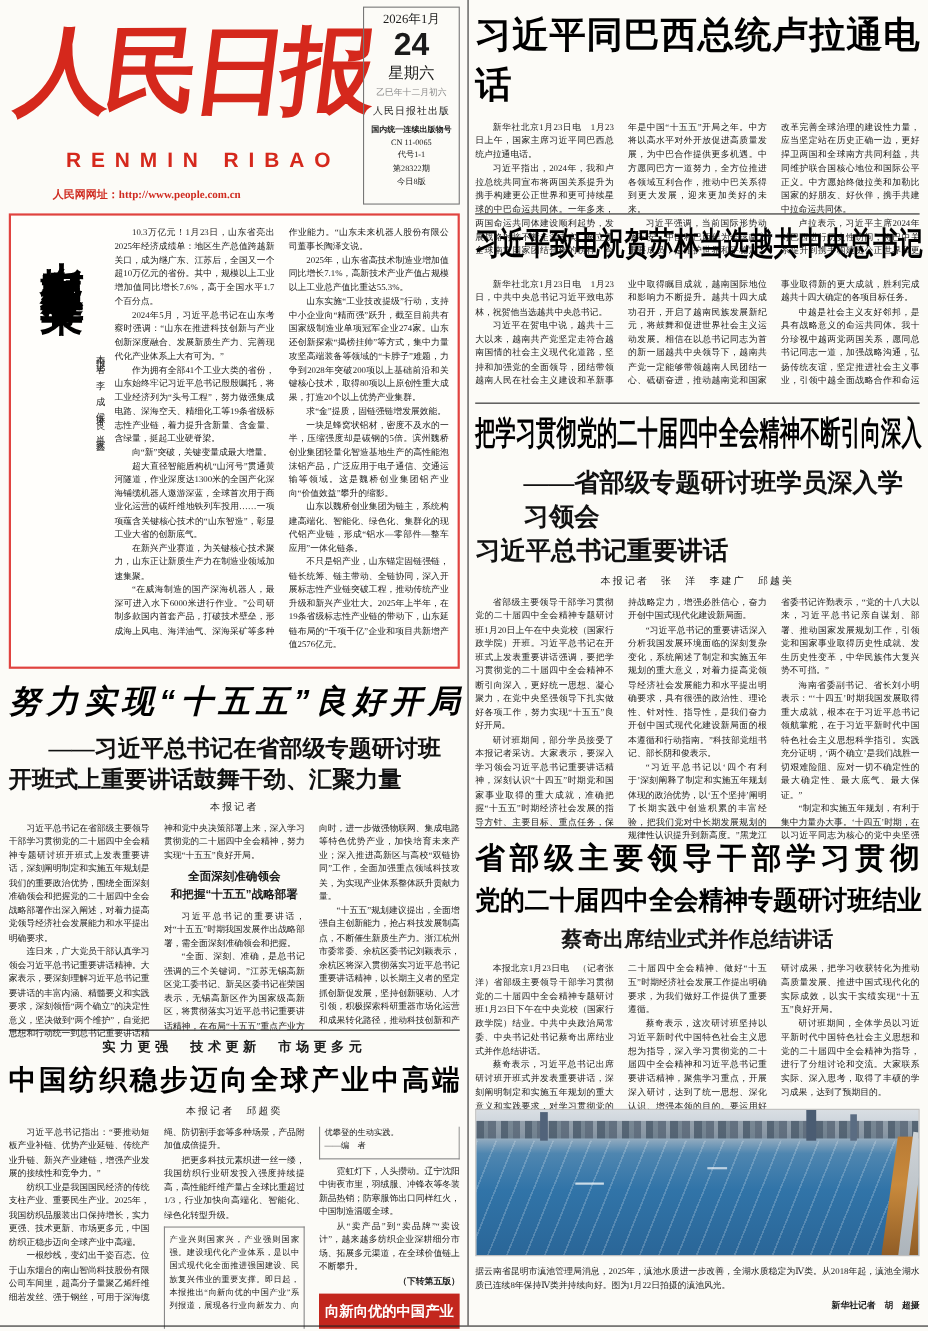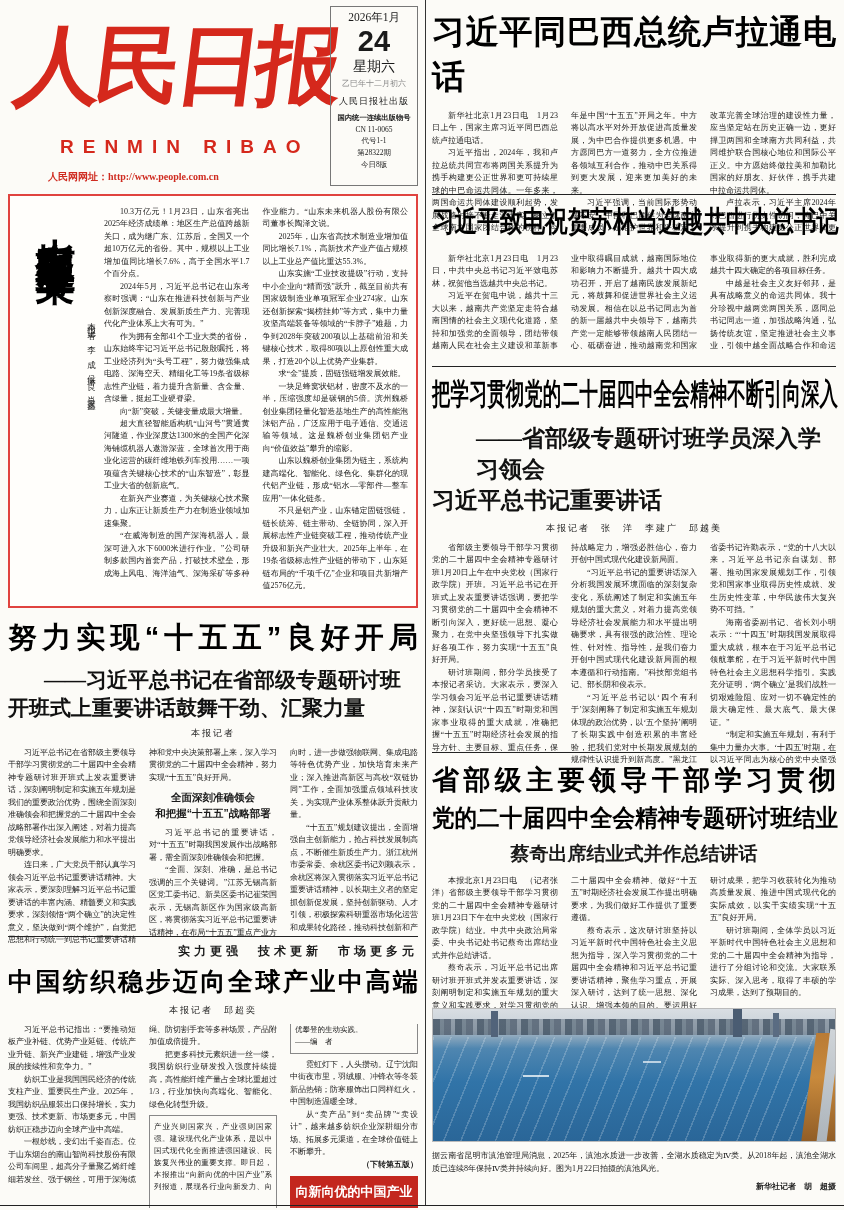--- a/index.html
+++ b/index.html
@@ -63,29 +63,29 @@
   }
   .byline { text-align:center; font-size:9px; letter-spacing:2px; color:#222; }
 
   
   .hl { font-family:"Liberation Sans","DejaVu Sans",sans-serif; font-weight:900; color:#000; }
   .h-lula   { font-size:33px; text-align:justify; text-align-last:justify; width:404px; }
   .h-sulin  { font-size:29px; white-space:nowrap; transform:scaleX(0.78); transform-origin:0 50%; }
   .h-study  { font-size:30px; white-space:nowrap; transform:scaleX(0.615); transform-origin:0 50%; }
   .h-jieye1 { font-size:27px; text-align:justify; text-align-last:justify; width:404px; }
   .h-jieye2 { font-size:24px; white-space:nowrap; transform:scaleX(0.94); transform-origin:0 50%; }
-  .h-effort { font-size:29px; text-align:justify; text-align-last:justify; width:410px; }
+  .h-effort { font-size:29px; text-align:justify; text-align-last:justify; width:410px;font-style:italic; }
   .h-textile{ font-size:25px; text-align:justify; text-align-last:justify; width:410px; }
   .sub-serif { font-weight:bold; color:#111; }
   .sub-study1 { font-size:23px; padding-left:44px; }
   .sub-study2 { font-size:23px; }
   .sub-effort1 { font-size:21px; padding-left:36px; }
   .sub-effort2 { font-size:21px; }
   .sub-jieye { font-family:Liberation Mono, monospace; font-size:19px; font-weight:bold; text-align:center; width:404px; }
-  .kicker { font-family:"Liberation Sans",sans-serif; font-weight:bold; font-size:12px; text-align:right; letter-spacing:4px; }
+  .kicker { font-family:"Liberation Sans",sans-serif; font-weight:bold; font-size:12px; text-align:center; letter-spacing:4px; }
 
   
   .redbox { left:8px; top:194px; width:410px; height:414px; border:2px solid #e0433f; background:#fffefb; display:flex; padding:10px 8px 10px 10px; }
   .sd-title {
     writing-mode:vertical-rl; font-family:"Liberation Sans",sans-serif;
     font-weight:900; font-size:40px; letter-spacing:3px; line-height:1;
     width:56px; height:100%; text-align:justify; color:#000;
   }
   .sd-byline {
     writing-mode:vertical-rl; font-size:8.5px; width:22px; height:100%;

